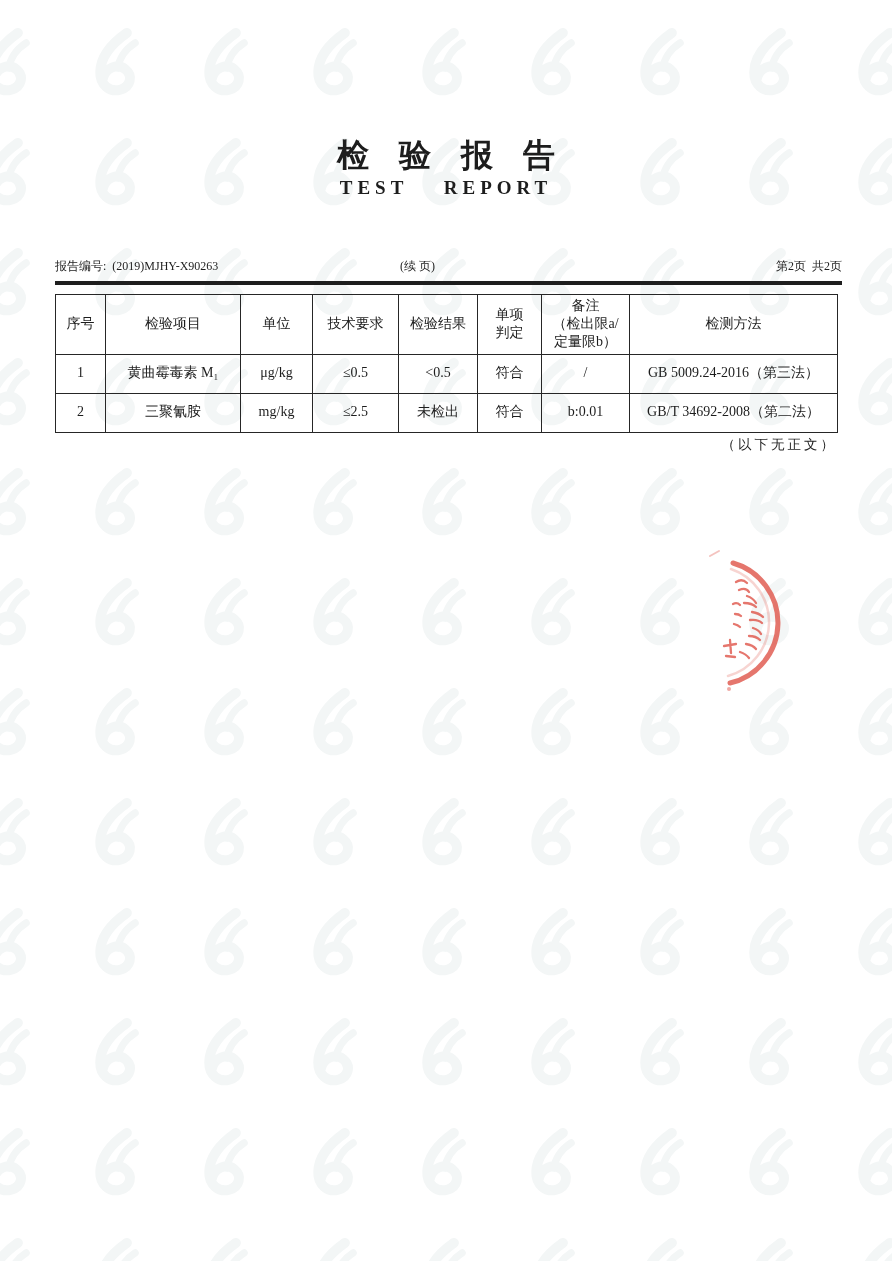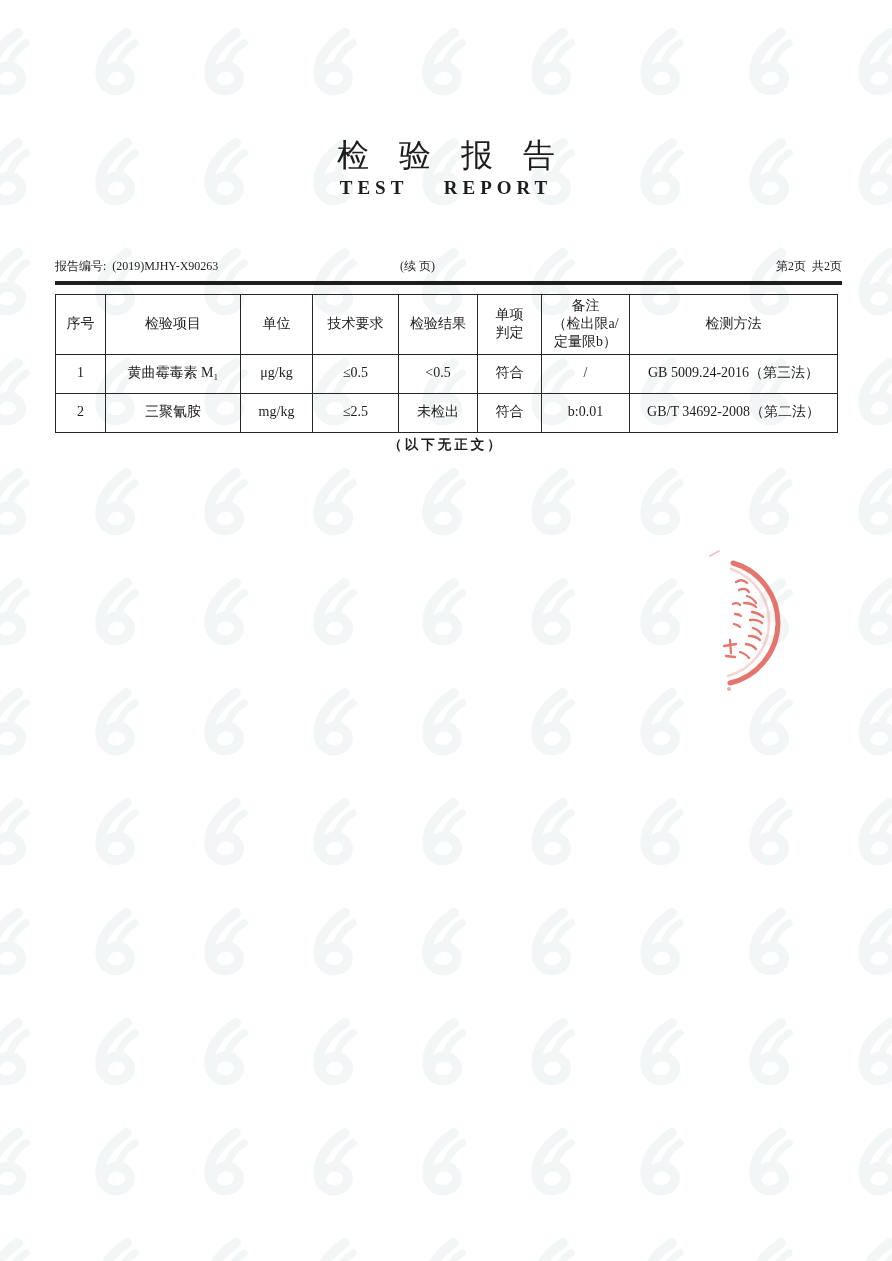--- a/index.html
+++ b/index.html
@@ -19,21 +19,21 @@
     color:var(--ink);
   }
   
   #watermark-layer{position:absolute;inset:0;pointer-events:none;}
   .wm{position:absolute;width:72px;height:72px;color:var(--watermark);transform:rotate(-6deg);}
   .wm svg{width:100%;height:100%;}
   
   .header{position:absolute;top:130px;left:0;width:892px;text-align:center;}
   .org-cn{font-size:33px;font-weight:bold;letter-spacing:1px;line-height:1.15;}
   .org-en{font-size:15.5px;font-weight:bold;margin-top:3px;letter-spacing:0.2px;}
-  .title-cn{font-size:32px;font-weight:normal;letter-spacing:30px;padding-left:30px;margin-top:8px;line-height:1.1;}
+  .title-cn{font-size:32px;font-weight:bold;letter-spacing:30px;padding-left:30px;margin-top:8px;line-height:1.1;}
   .title-en{font-size:19px;font-weight:bold;letter-spacing:5px;word-spacing:26px;margin-top:4px;}
   
   .meta{position:absolute;top:258px;left:55px;width:787px;height:22px;font-size:12px;text-align:center;}
   .meta-left{position:absolute;left:0;top:0;white-space:pre;}
   .meta-center{position:absolute;left:345px;top:0;white-space:pre;}
   .meta-right{position:absolute;right:0;top:0;white-space:pre;}
   .rule{position:absolute;top:281px;left:55px;width:787px;height:4px;background:#1e1e1e;}
   
   table.report{
     position:absolute;top:294px;left:55px;
@@ -45,21 +45,21 @@
     text-align:center;vertical-align:middle;
     padding:2px 3px;font-weight:normal;
     white-space:pre-line;line-height:1.3;
   }
   table.report thead tr{height:58px;}
   table.report tbody tr{height:39px;}
   td.cell-item{text-align:left;padding-left:13px;}
   td.cell-method{text-align:left;padding-left:16px;}
   .footnote{
     position:absolute;top:436px;left:55px;width:782px;
-    text-align:center;font-size:13.5px;letter-spacing:3px;font-weight:bold;
+    text-align:right;font-size:13.5px;letter-spacing:3px;
   }
   
   .stamp{position:absolute;left:640px;top:542px;width:170px;height:170px;color:var(--seal_red);}
   .stamp svg{width:100%;height:100%;}
 </style>
 </head>
 <body>
 
 <svg width="0" height="0" style="position:absolute">
   <defs>

